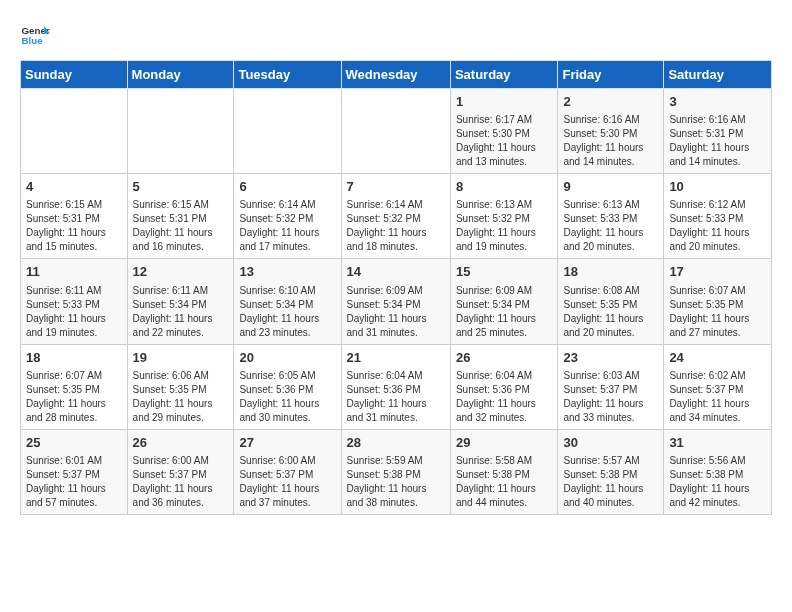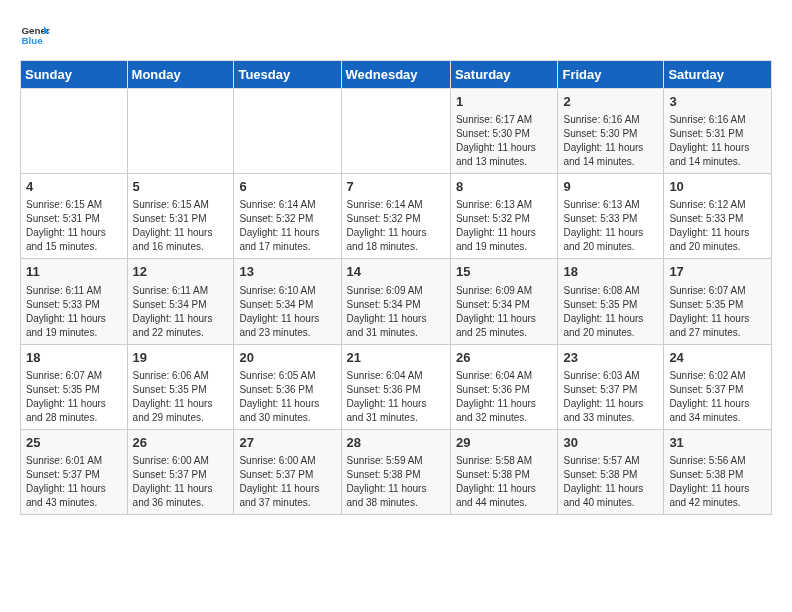--- a/index.html
+++ b/index.html
@@ -290,21 +290,21 @@
           <div class="day-info">Daylight: 11 hours</div>
           <div class="day-info">and 34 minutes.</div>
         </td>
       </tr>
       <tr>
         <td>
           <span class="day-number">25</span>
           <div class="day-info">Sunrise: 6:01 AM</div>
           <div class="day-info">Sunset: 5:37 PM</div>
           <div class="day-info">Daylight: 11 hours</div>
-          <div class="day-info">and 43 minutes.</div>
+          <div class="day-info">and 57 minutes.</div>
         </td>
         <td>
           <span class="day-number">26</span>
           <div class="day-info">Sunrise: 6:00 AM</div>
           <div class="day-info">Sunset: 5:37 PM</div>
           <div class="day-info">Daylight: 11 hours</div>
           <div class="day-info">and 36 minutes.</div>
         </td>
         <td>
           <span class="day-number">27</span>

